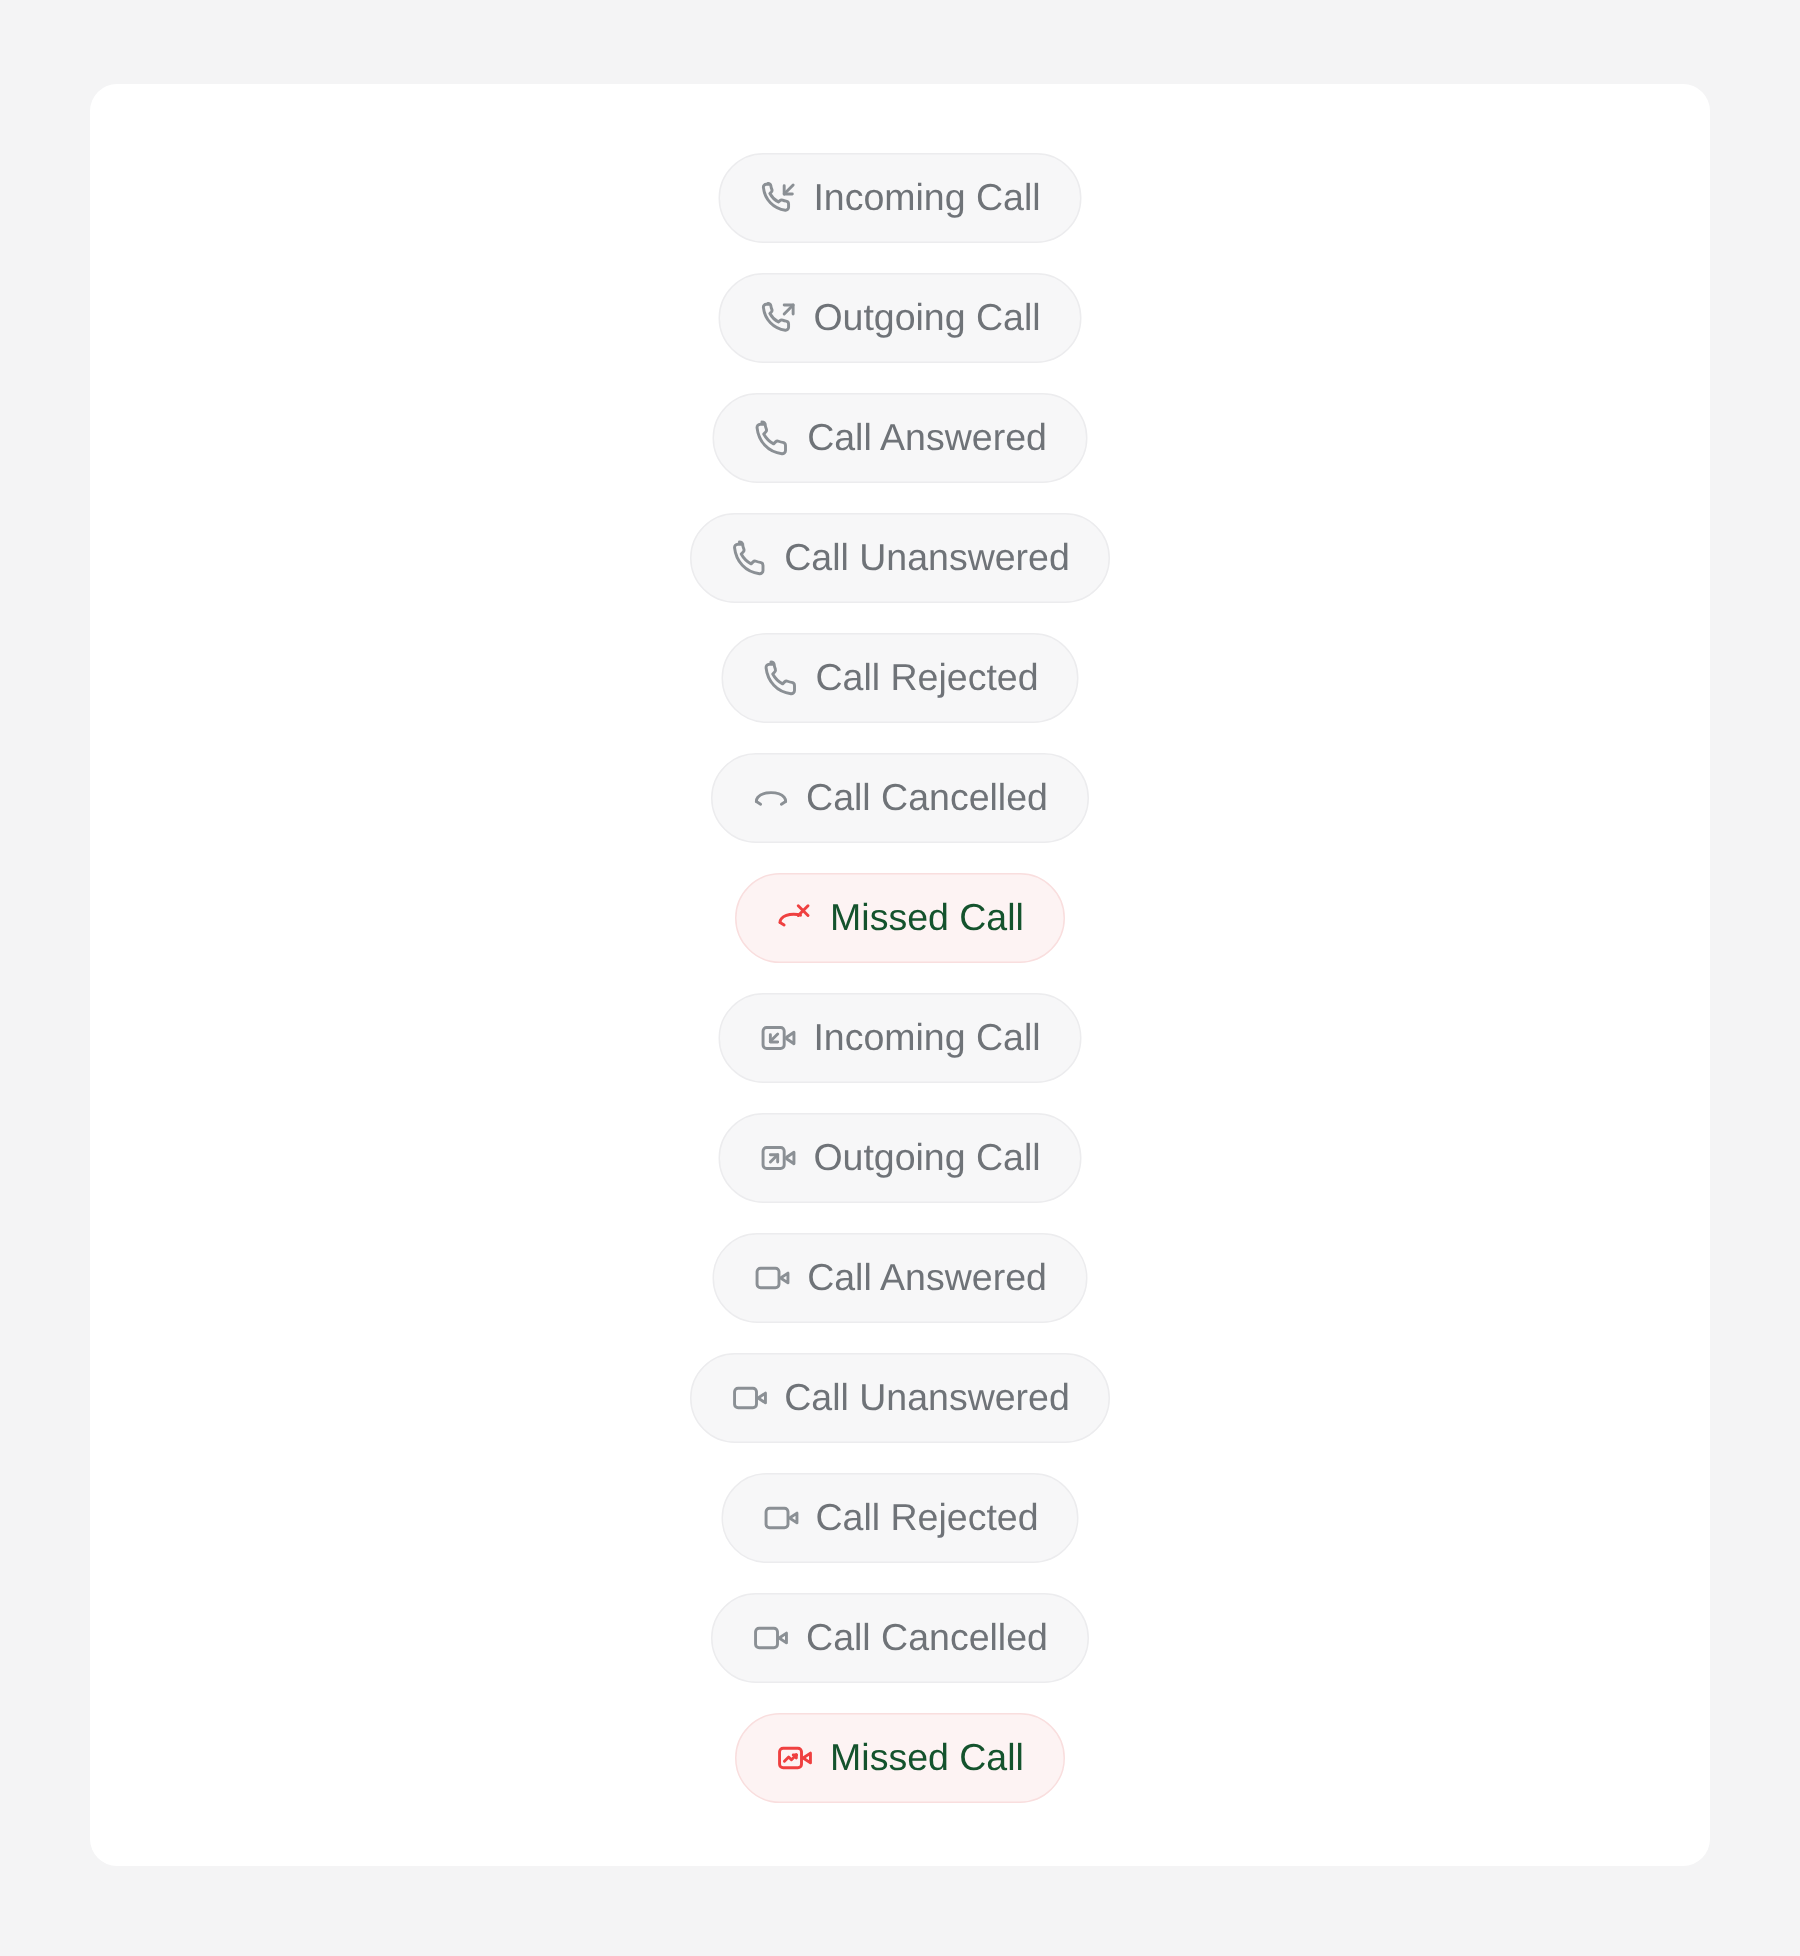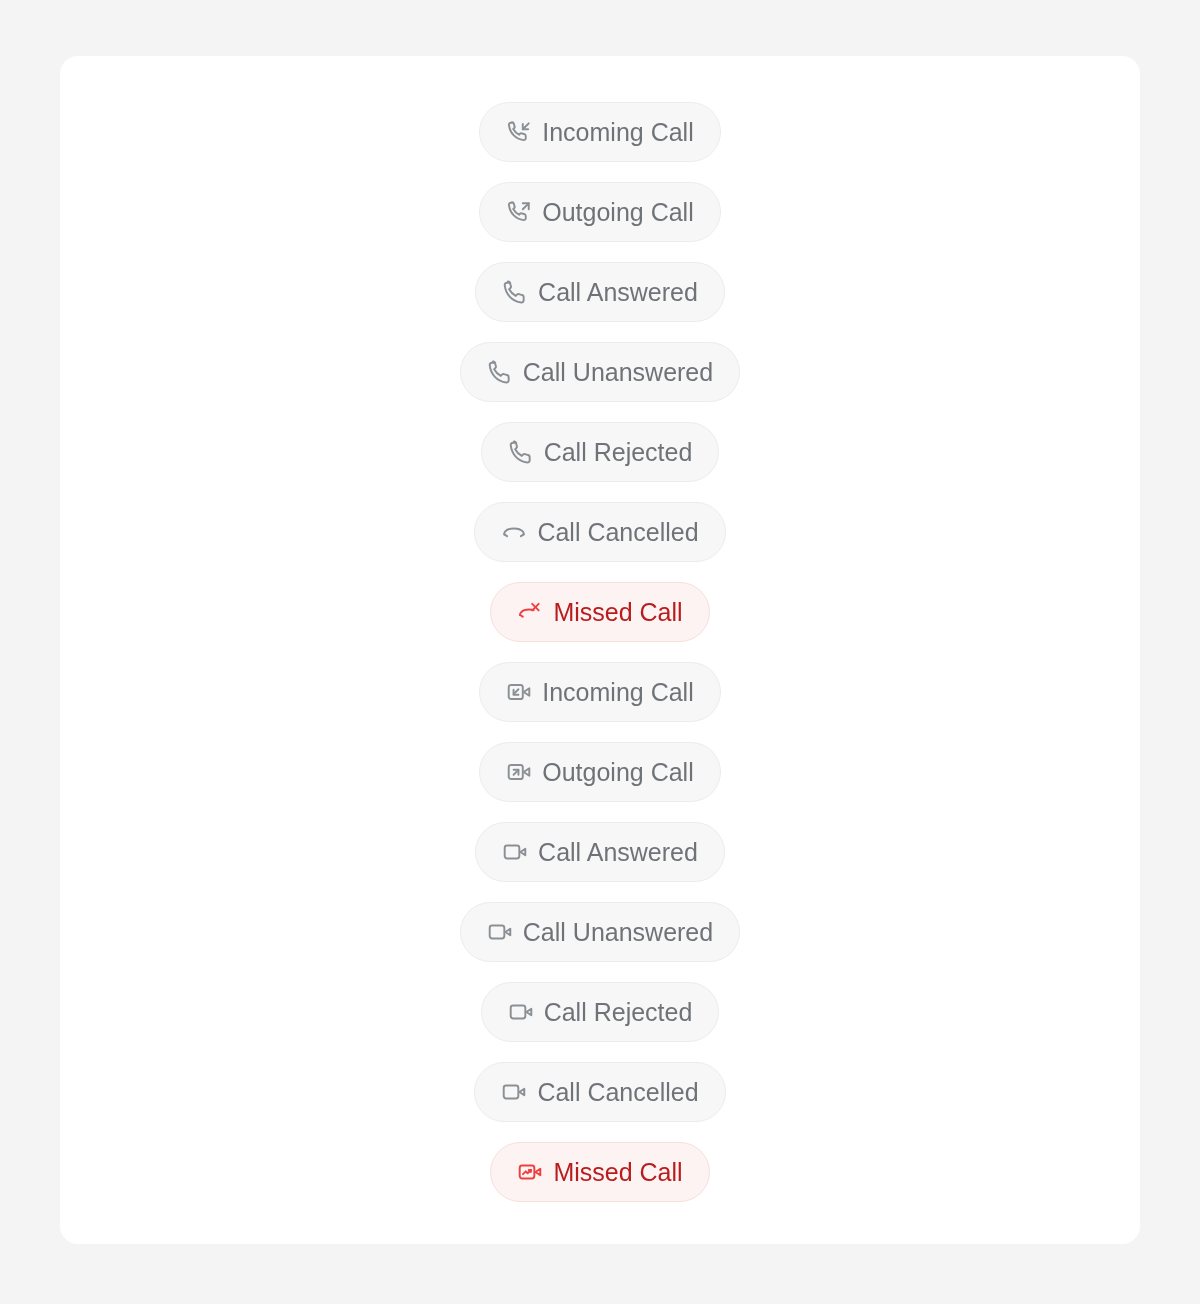--- a/index.html
+++ b/index.html
@@ -51,21 +51,21 @@
     font-size: 25px;
     line-height: 1;
     color: #6f7378;
     white-space: nowrap;
   }
   .chip.missed {
     background: #fdf3f3;
     border-color: #f9dede;
   }
   .chip.missed .label {
-    color: #b91c1c;
+    color: #14532d;
   }
   .ico {
     width: 26px;
     height: 26px;
     flex: 0 0 26px;
     display: block;
   }
   .ico svg {
     display: block;
     width: 26px;

